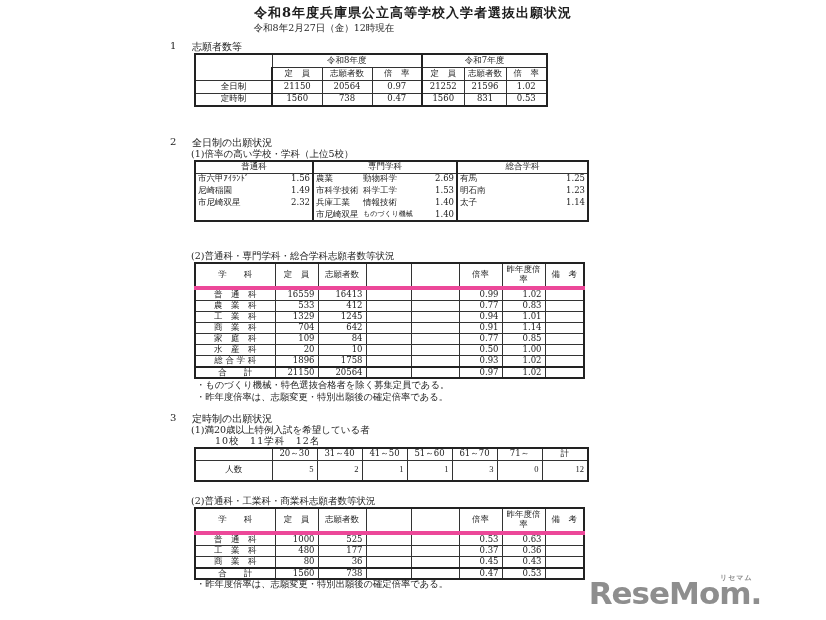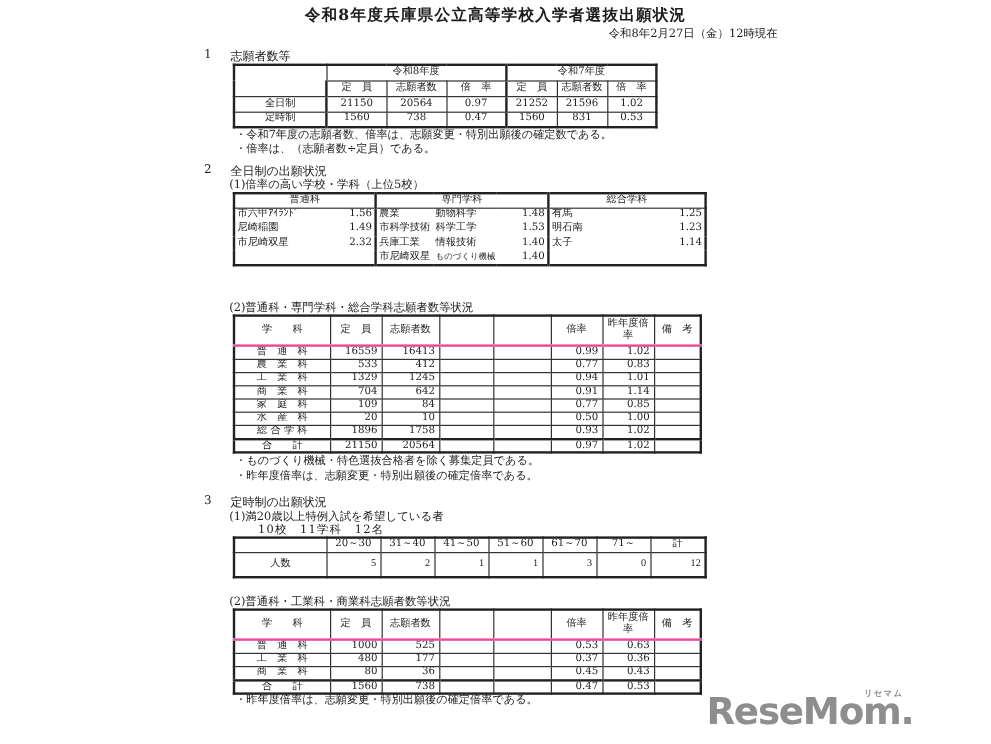--- a/index.html
+++ b/index.html
@@ -5,21 +5,21 @@
   html,body{margin:0;padding:0;background:#fff;}
   .page{
     position:relative;width:826px;height:620px;background:#ffffff;overflow:hidden;
     font-family:"DejaVu Serif","Liberation Serif",serif;color:#1c1c1c;
   }
   .doc-title{
     position:absolute;top:4px;left:0;width:826px;text-align:center;
     font-size:13px;font-weight:bold;letter-spacing:1px;
   }
   .dateline{
-    position:absolute;top:22px;left:0;width:648px;text-align:right;font-size:9.5px;
+    position:absolute;top:22px;left:0;width:648px;text-align:center;font-size:9.5px;
   }
   .sec-head{position:absolute;font-size:10px;display:flex;}
   .sec-head .sec-num{width:22px;}
   .sub-head{position:absolute;font-size:9.5px;}
   .count-line{position:absolute;font-size:9.5px;letter-spacing:1px;}
   .note{position:absolute;font-size:9.3px;line-height:11.5px;}
 
   table{border-collapse:collapse;table-layout:fixed;position:absolute;
         font-size:8.5px;color:#1c1c1c;border:2px solid #222;}
   th,td{border:1px solid #333;padding:0;font-weight:normal;overflow:hidden;
@@ -47,21 +47,21 @@
   .t21 th{border:none;border-bottom:1px solid #333;}
   .t21 th:nth-child(2),.t21 th:nth-child(3){border-left:2px solid #222;}
   .t21 tbody td:nth-child(3),.t21 tbody td:nth-child(6){border-left:2px solid #222;}
   .t21 tbody tr:last-child td:nth-child(4){font-size:7px;}
 
   
   .stat{width:389px;}
   .t22{top:262px;left:194px;}
   .t32{top:507px;left:194px;}
   .stat thead tr{height:25px;}
-  .stat thead th{border-bottom:2px solid #ec4899;white-space:normal;}
+  .stat thead th{border-bottom:4px solid #ec4899;white-space:normal;}
   .stat tbody tr,.stat tfoot tr{height:11px;}
   .stat tfoot td{border-top:2px solid #222;}
 
   
   .t31{top:447px;left:194px;width:393px;padding-left:46px;}
   .t31 thead tr{height:12px;}
   .t31 tbody tr{height:21px;font-family:Liberation Serif, serif;}
 
   .logo{
     position:absolute;top:575px;left:570px;width:210px;height:40px;
@@ -125,24 +125,20 @@
           <td class="ctr">1560</td>
           <td class="ctr">738</td>
           <td class="ctr">0.47</td>
           <td class="ctr">1560</td>
           <td class="ctr">831</td>
           <td class="ctr">0.53</td>
         </tr>
       </tbody>
   </table>
 
-  <div class="note" style="top:107px;left:196px;">
-    <div>・令和7年度の志願者数、倍率は、志願変更・特別出願後の確定数である。</div>
-    <div>・倍率は、（志願者数÷定員）である。</div>
-  </div>
 
   <div class="sec-head" style="top:136px;left:170px;">
     <span class="sec-num">2</span>
     <span>全日制の出願状況</span>
   </div>
 
   <div class="sub-head" style="top:148px;left:191px;">(1)倍率の高い学校・学科（上位5校）</div>
 
   <table class="t21">
     <colgroup>
@@ -160,21 +156,21 @@
         <th colspan="3">専門学科</th>
         <th colspan="2">総合学科</th>
       </tr>
     </thead>
     <tbody>
         <tr>
           <td class="nm">市六甲ｱｲﾗﾝﾄﾞ</td>
           <td class="rt">1.56</td>
           <td class="nm">農業</td>
           <td class="nm">動物科学</td>
-          <td class="rt">1.48</td>
+          <td class="rt">2.69</td>
           <td class="nm">有馬</td>
           <td class="rt">1.25</td>
         </tr>
         <tr>
           <td class="nm">尼崎稲園</td>
           <td class="rt">1.49</td>
           <td class="nm">市科学技術</td>
           <td class="nm">科学工学</td>
           <td class="rt">1.53</td>
           <td class="nm">明石南</td>

